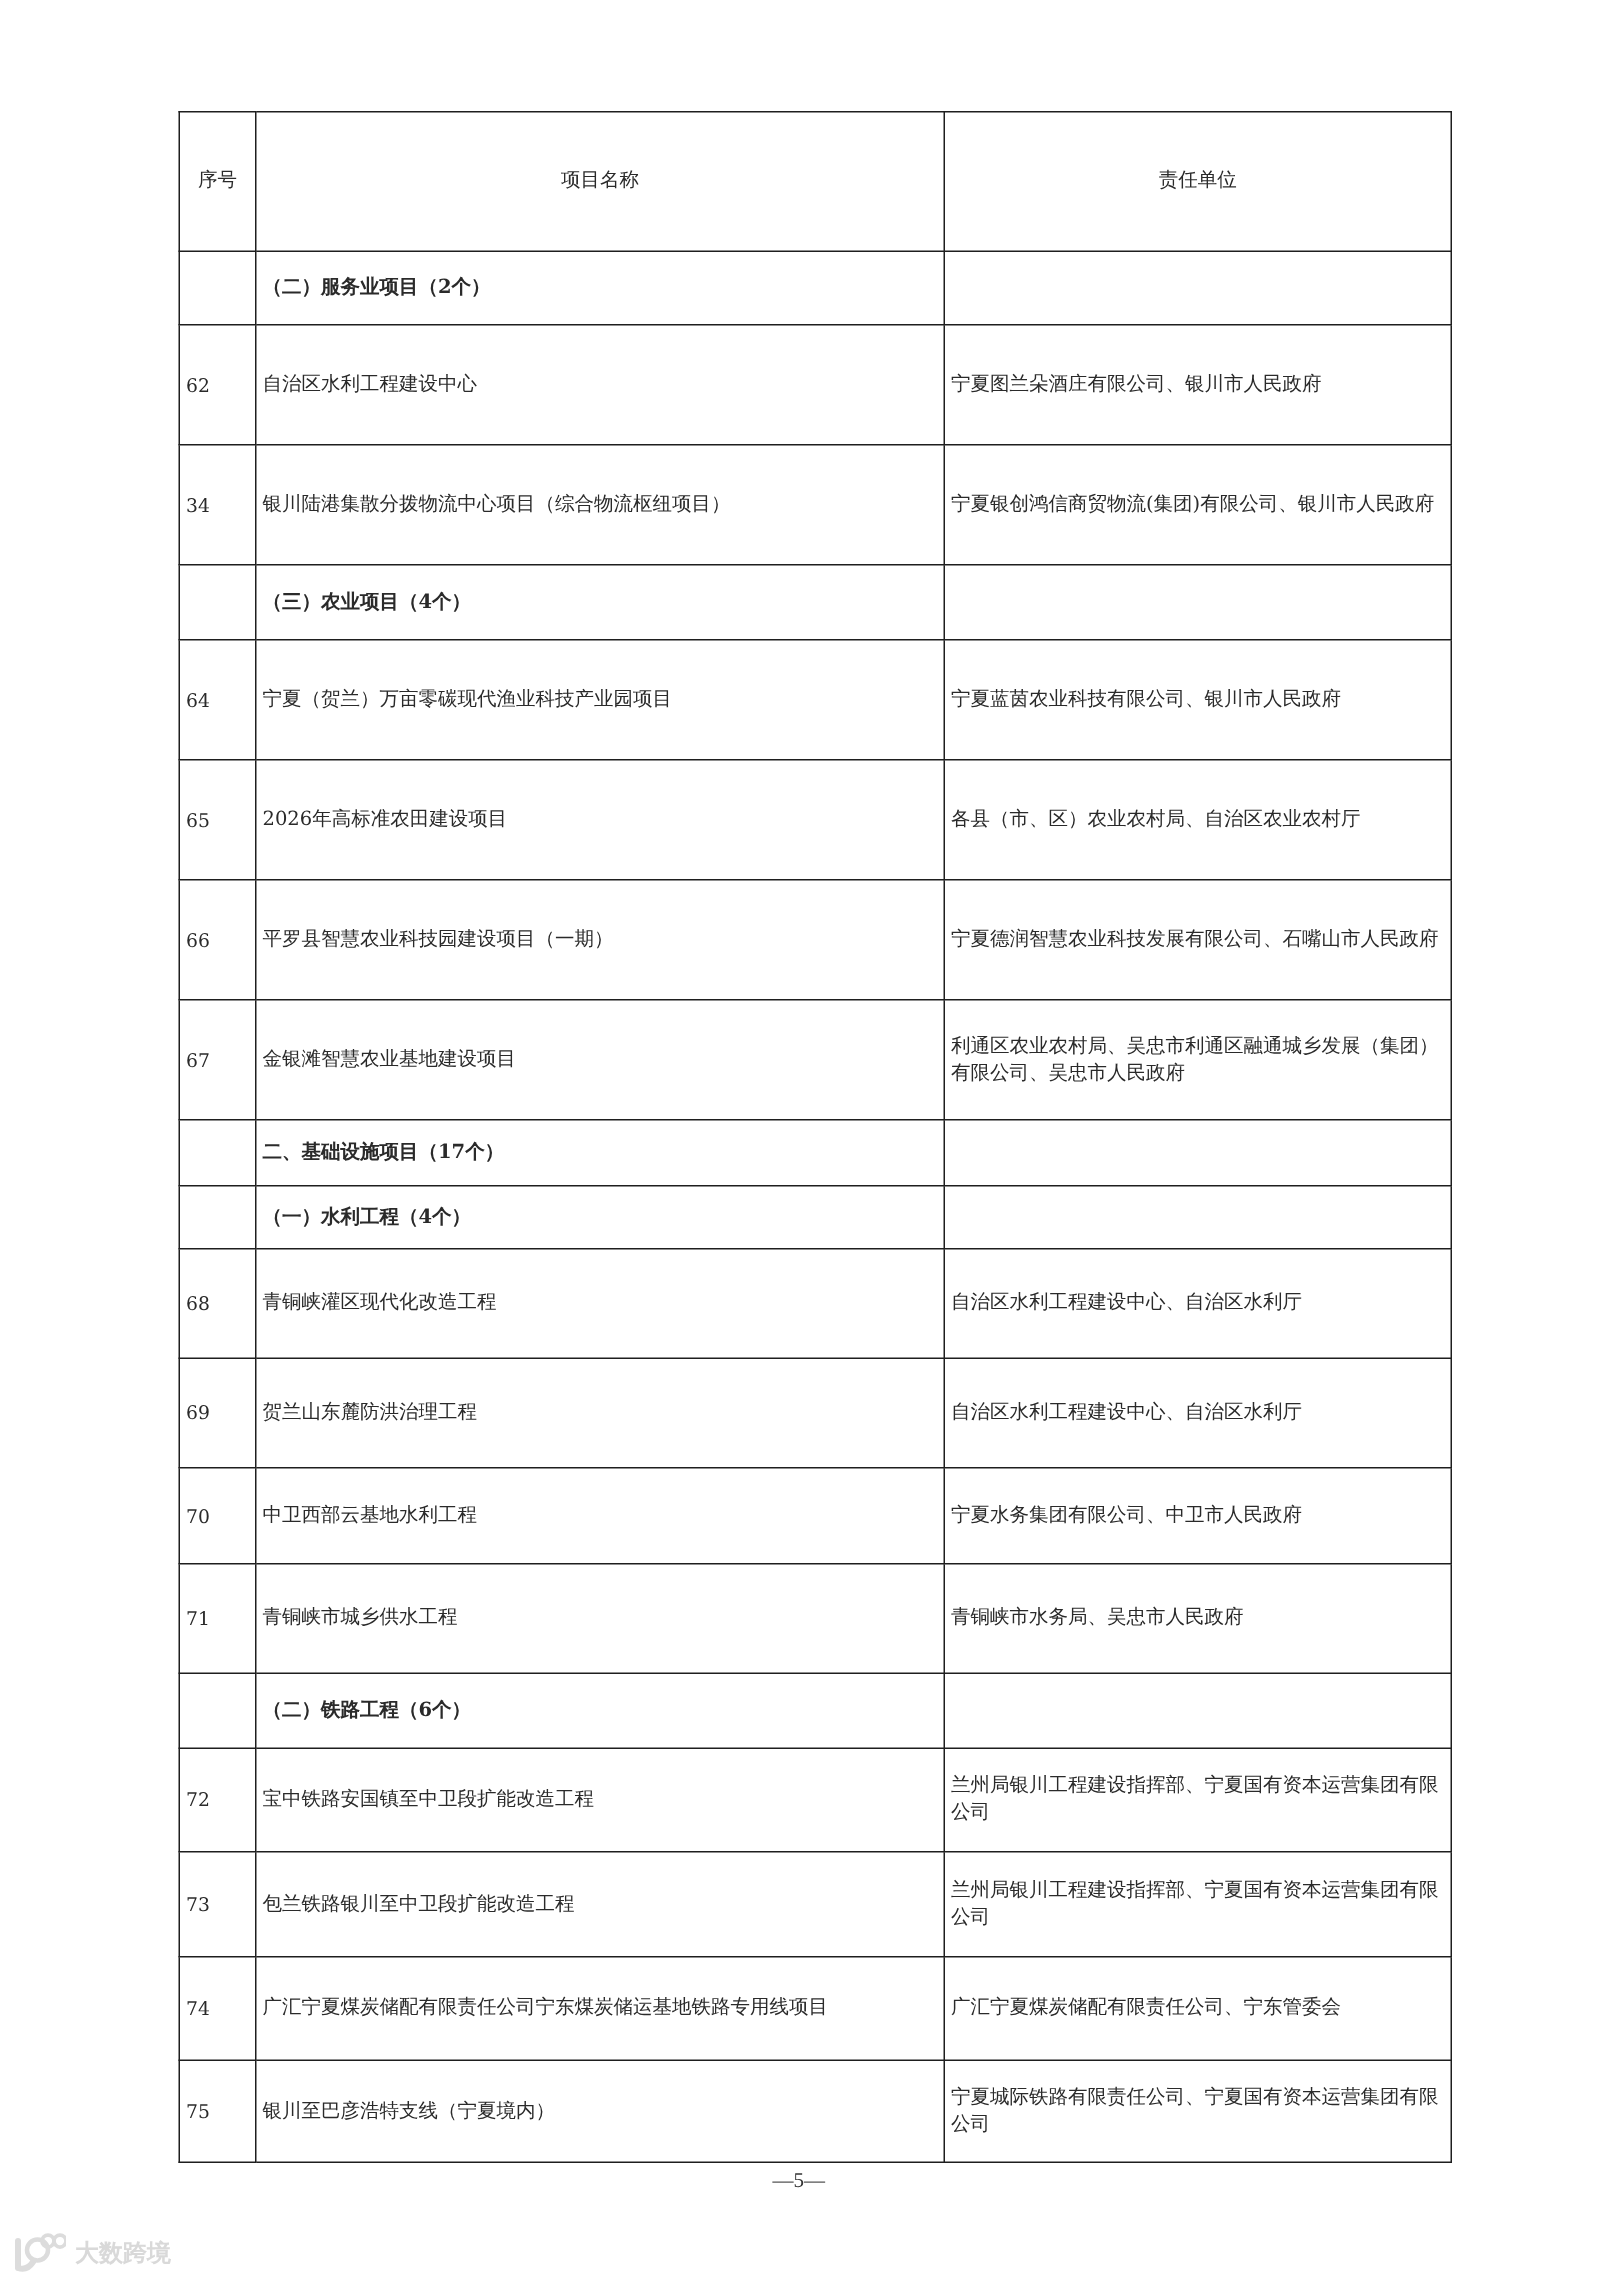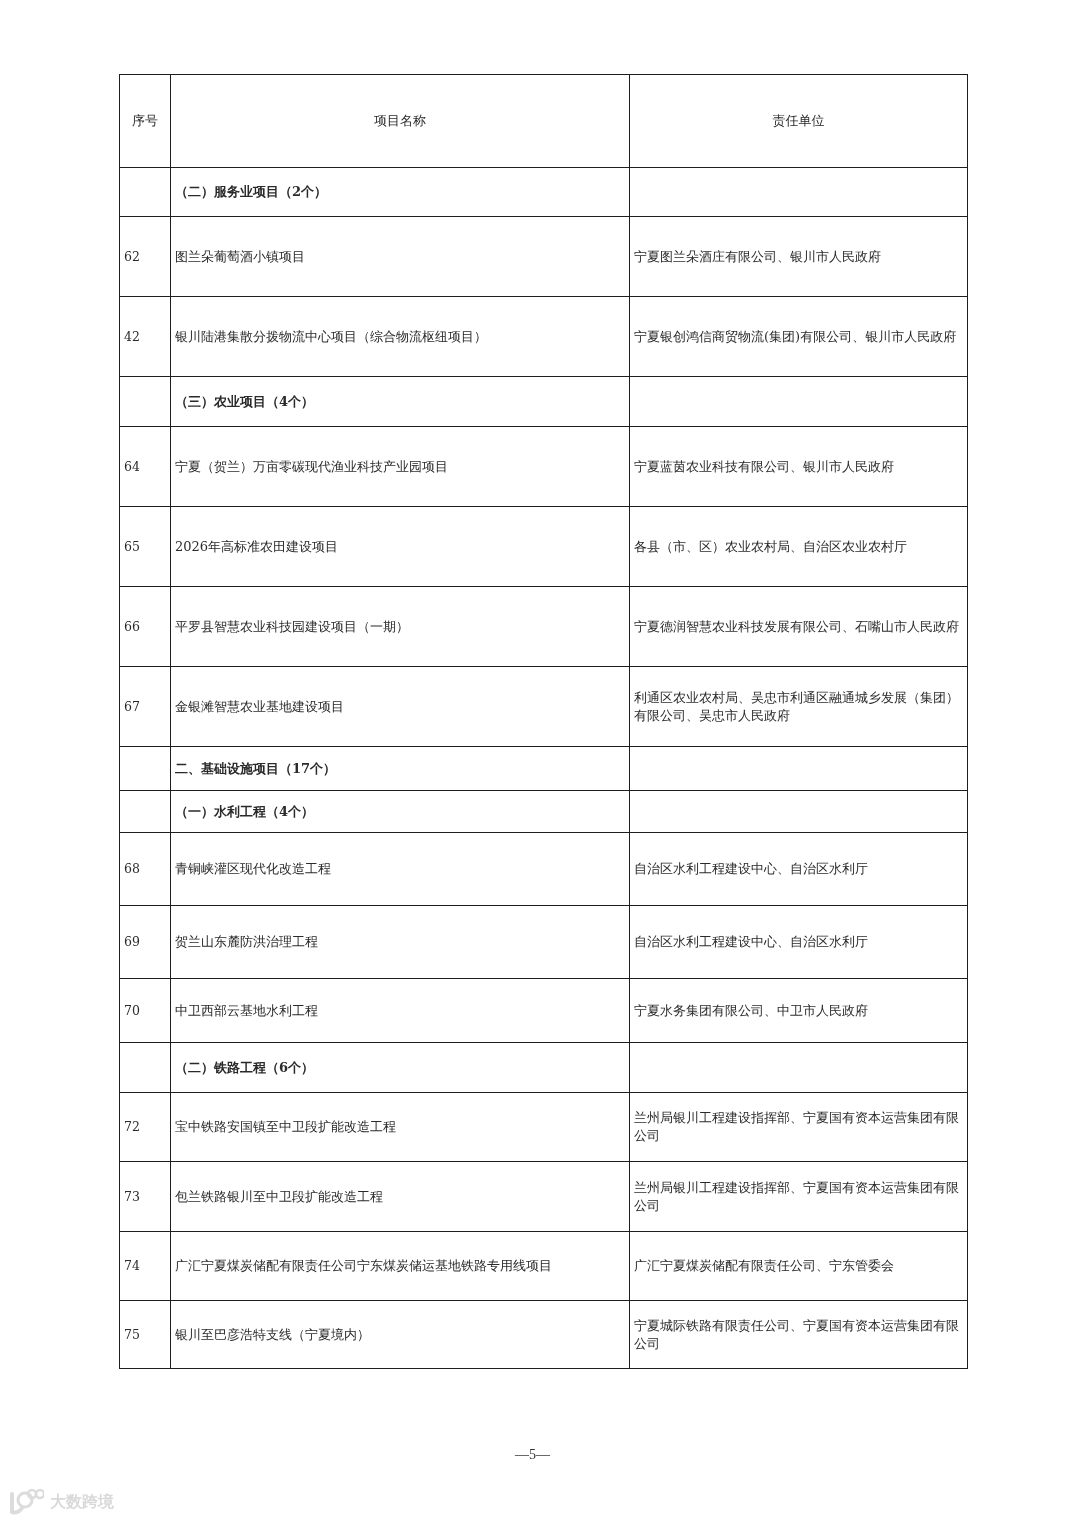--- a/index.html
+++ b/index.html
@@ -51,25 +51,25 @@
     </tr>
   </thead>
   <tbody id="tbody">
     <tr class="section" style="height: 49px;">
         <td class="no"></td>
         <td class="name">（二）服务业项目（2个）</td>
         <td class="unit"></td>
       </tr>
     <tr class="item" style="height: 80px;">
         <td class="no">62</td>
-        <td class="name">图兰朵葡萄酒小镇项目</td>
+        <td class="name">自治区水利工程建设中心</td>
         <td class="unit">宁夏图兰朵酒庄有限公司、银川市人民政府</td>
       </tr>
     <tr class="item" style="height: 80px;">
-        <td class="no">42</td>
+        <td class="no">34</td>
         <td class="name">银川陆港集散分拨物流中心项目（综合物流枢纽项目）</td>
         <td class="unit">宁夏银创鸿信商贸物流(集团)有限公司、银川市人民政府</td>
       </tr>
     <tr class="section" style="height: 50px;">
         <td class="no"></td>
         <td class="name">（三）农业项目（4个）</td>
         <td class="unit"></td>
       </tr>
     <tr class="item" style="height: 80px;">
         <td class="no">64</td>
@@ -109,20 +109,25 @@
     <tr class="item" style="height: 73px;">
         <td class="no">69</td>
         <td class="name">贺兰山东麓防洪治理工程</td>
         <td class="unit">自治区水利工程建设中心、自治区水利厅</td>
       </tr>
     <tr class="item" style="height: 64px;">
         <td class="no">70</td>
         <td class="name">中卫西部云基地水利工程</td>
         <td class="unit">宁夏水务集团有限公司、中卫市人民政府</td>
       </tr>
+    <tr class="item" style="height: 73px;">
+        <td class="no">71</td>
+        <td class="name">青铜峡市城乡供水工程</td>
+        <td class="unit">青铜峡市水务局、吴忠市人民政府</td>
+      </tr>
     <tr class="section" style="height: 50px;">
         <td class="no"></td>
         <td class="name">（二）铁路工程（6个）</td>
         <td class="unit"></td>
       </tr>
     <tr class="item" style="height: 69px;">
         <td class="no">72</td>
         <td class="name">宝中铁路安国镇至中卫段扩能改造工程</td>
         <td class="unit">兰州局银川工程建设指挥部、宁夏国有资本运营集团有限公司</td>
       </tr>

